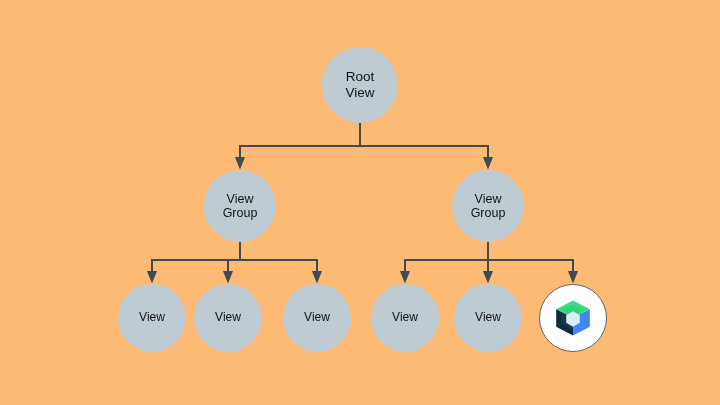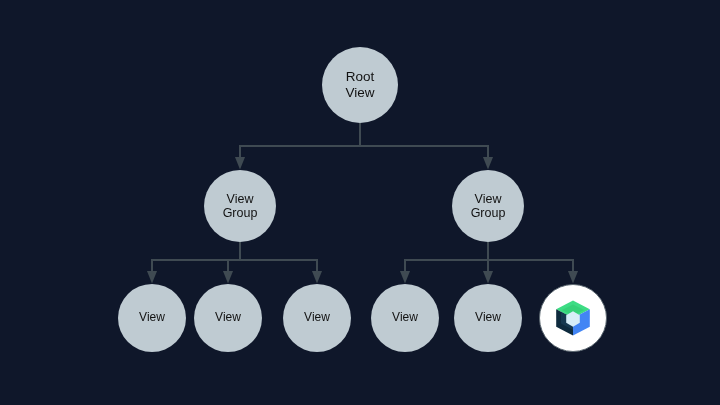--- a/index.html
+++ b/index.html
@@ -11,21 +11,21 @@
     width: 720px;
     height: 405px;
     background: #ffffff;
     font-family: "Liberation Sans", sans-serif;
     overflow: hidden;
   }
   #diagram-root {
     position: relative;
     width: 720px;
     height: 405px;
-    background: #0f172a;
+    background: #fdba74;
   }
   #edge-layer {
     position: absolute;
     left: 0;
     top: 0;
     width: 720px;
     height: 405px;
   }
   .node {
     position: absolute;

